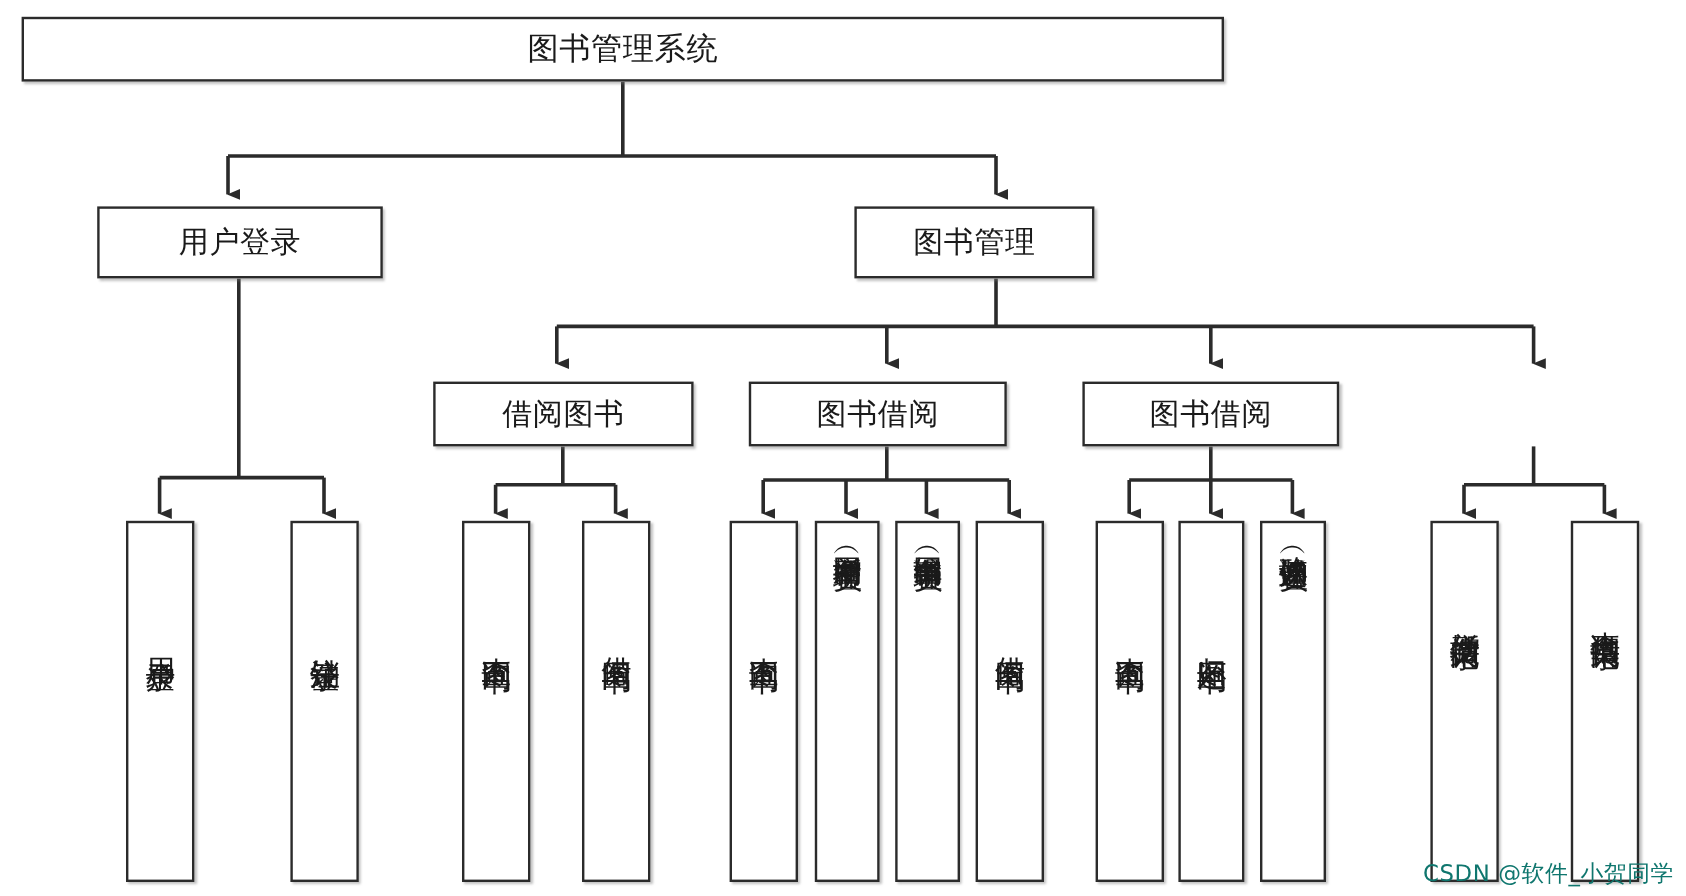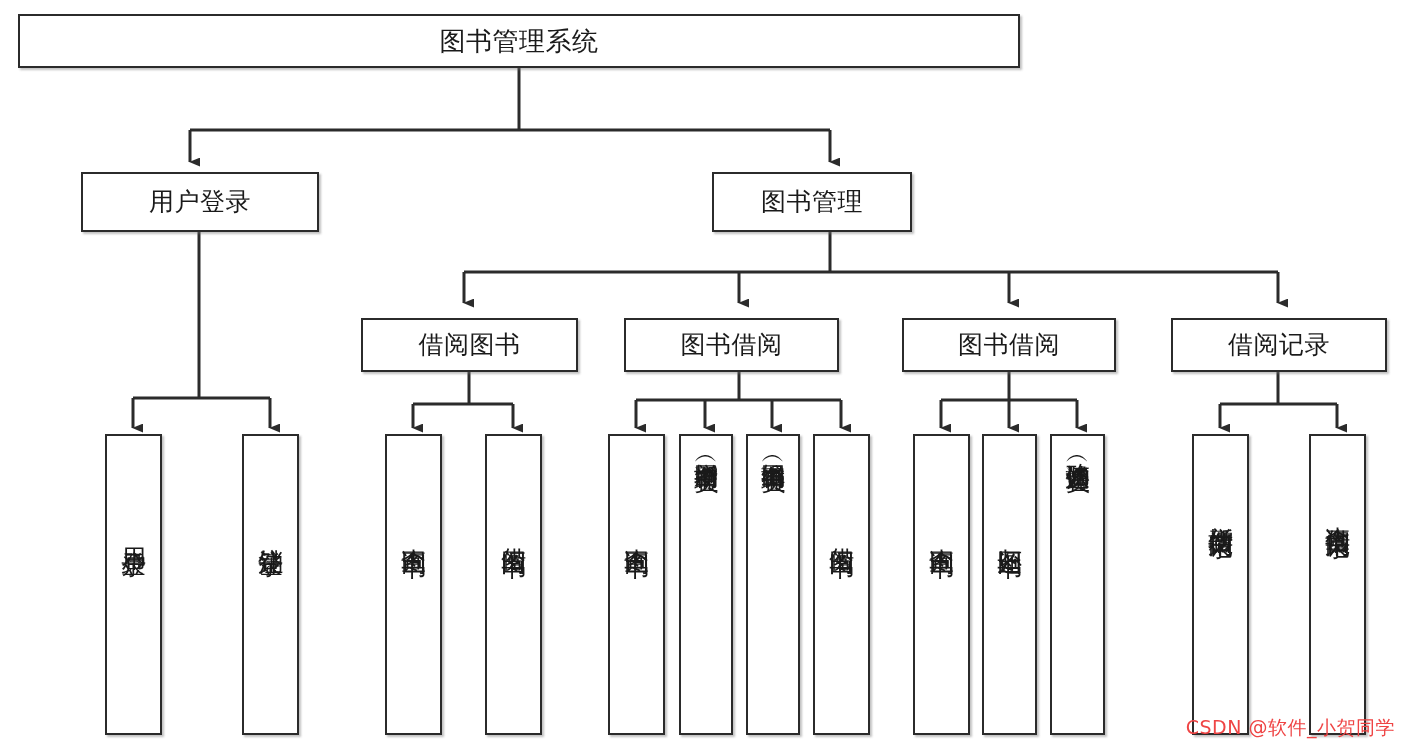--- a/index.html
+++ b/index.html
@@ -71,21 +71,21 @@
     padding-top: 84px;
   }
   .node.leaf.mid3 .lbl {
     padding-top: 62px;
   }
   .watermark {
     position: absolute;
     right: 10px;
     bottom: 6px;
     font-size: 19px;
-    color: #ef4444;
+    color: #0f766e;
     letter-spacing: 0.5px;
     white-space: nowrap;
     z-index: 5;
   }
 </style>
 </head>
 <body>
 
 <div id="canvas">
 
@@ -156,23 +156,20 @@
   </div>
 
   <div class="node horiz" style="left:624px; top:318px; width:215px; height:54px;">
     <span class="lbl">图书借阅</span>
   </div>
 
   <div class="node horiz" style="left:902px; top:318px; width:214px; height:54px;">
     <span class="lbl">图书借阅</span>
   </div>
 
-  <div class="node horiz" style="left:1171px; top:318px; width:216px; height:54px;">
-    <span class="lbl">借阅记录</span>
-  </div>
 
   <div class="node leaf mid" style="left:105px; top:434px; width:57px; height:301px;">
     <span class="lbl">用户登录</span>
   </div>
 
   <div class="node leaf mid" style="left:242px; top:434px; width:57px; height:301px;">
     <span class="lbl">注销登录</span>
   </div>
 
   <div class="node leaf mid" style="left:385px; top:434px; width:57px; height:301px;">

